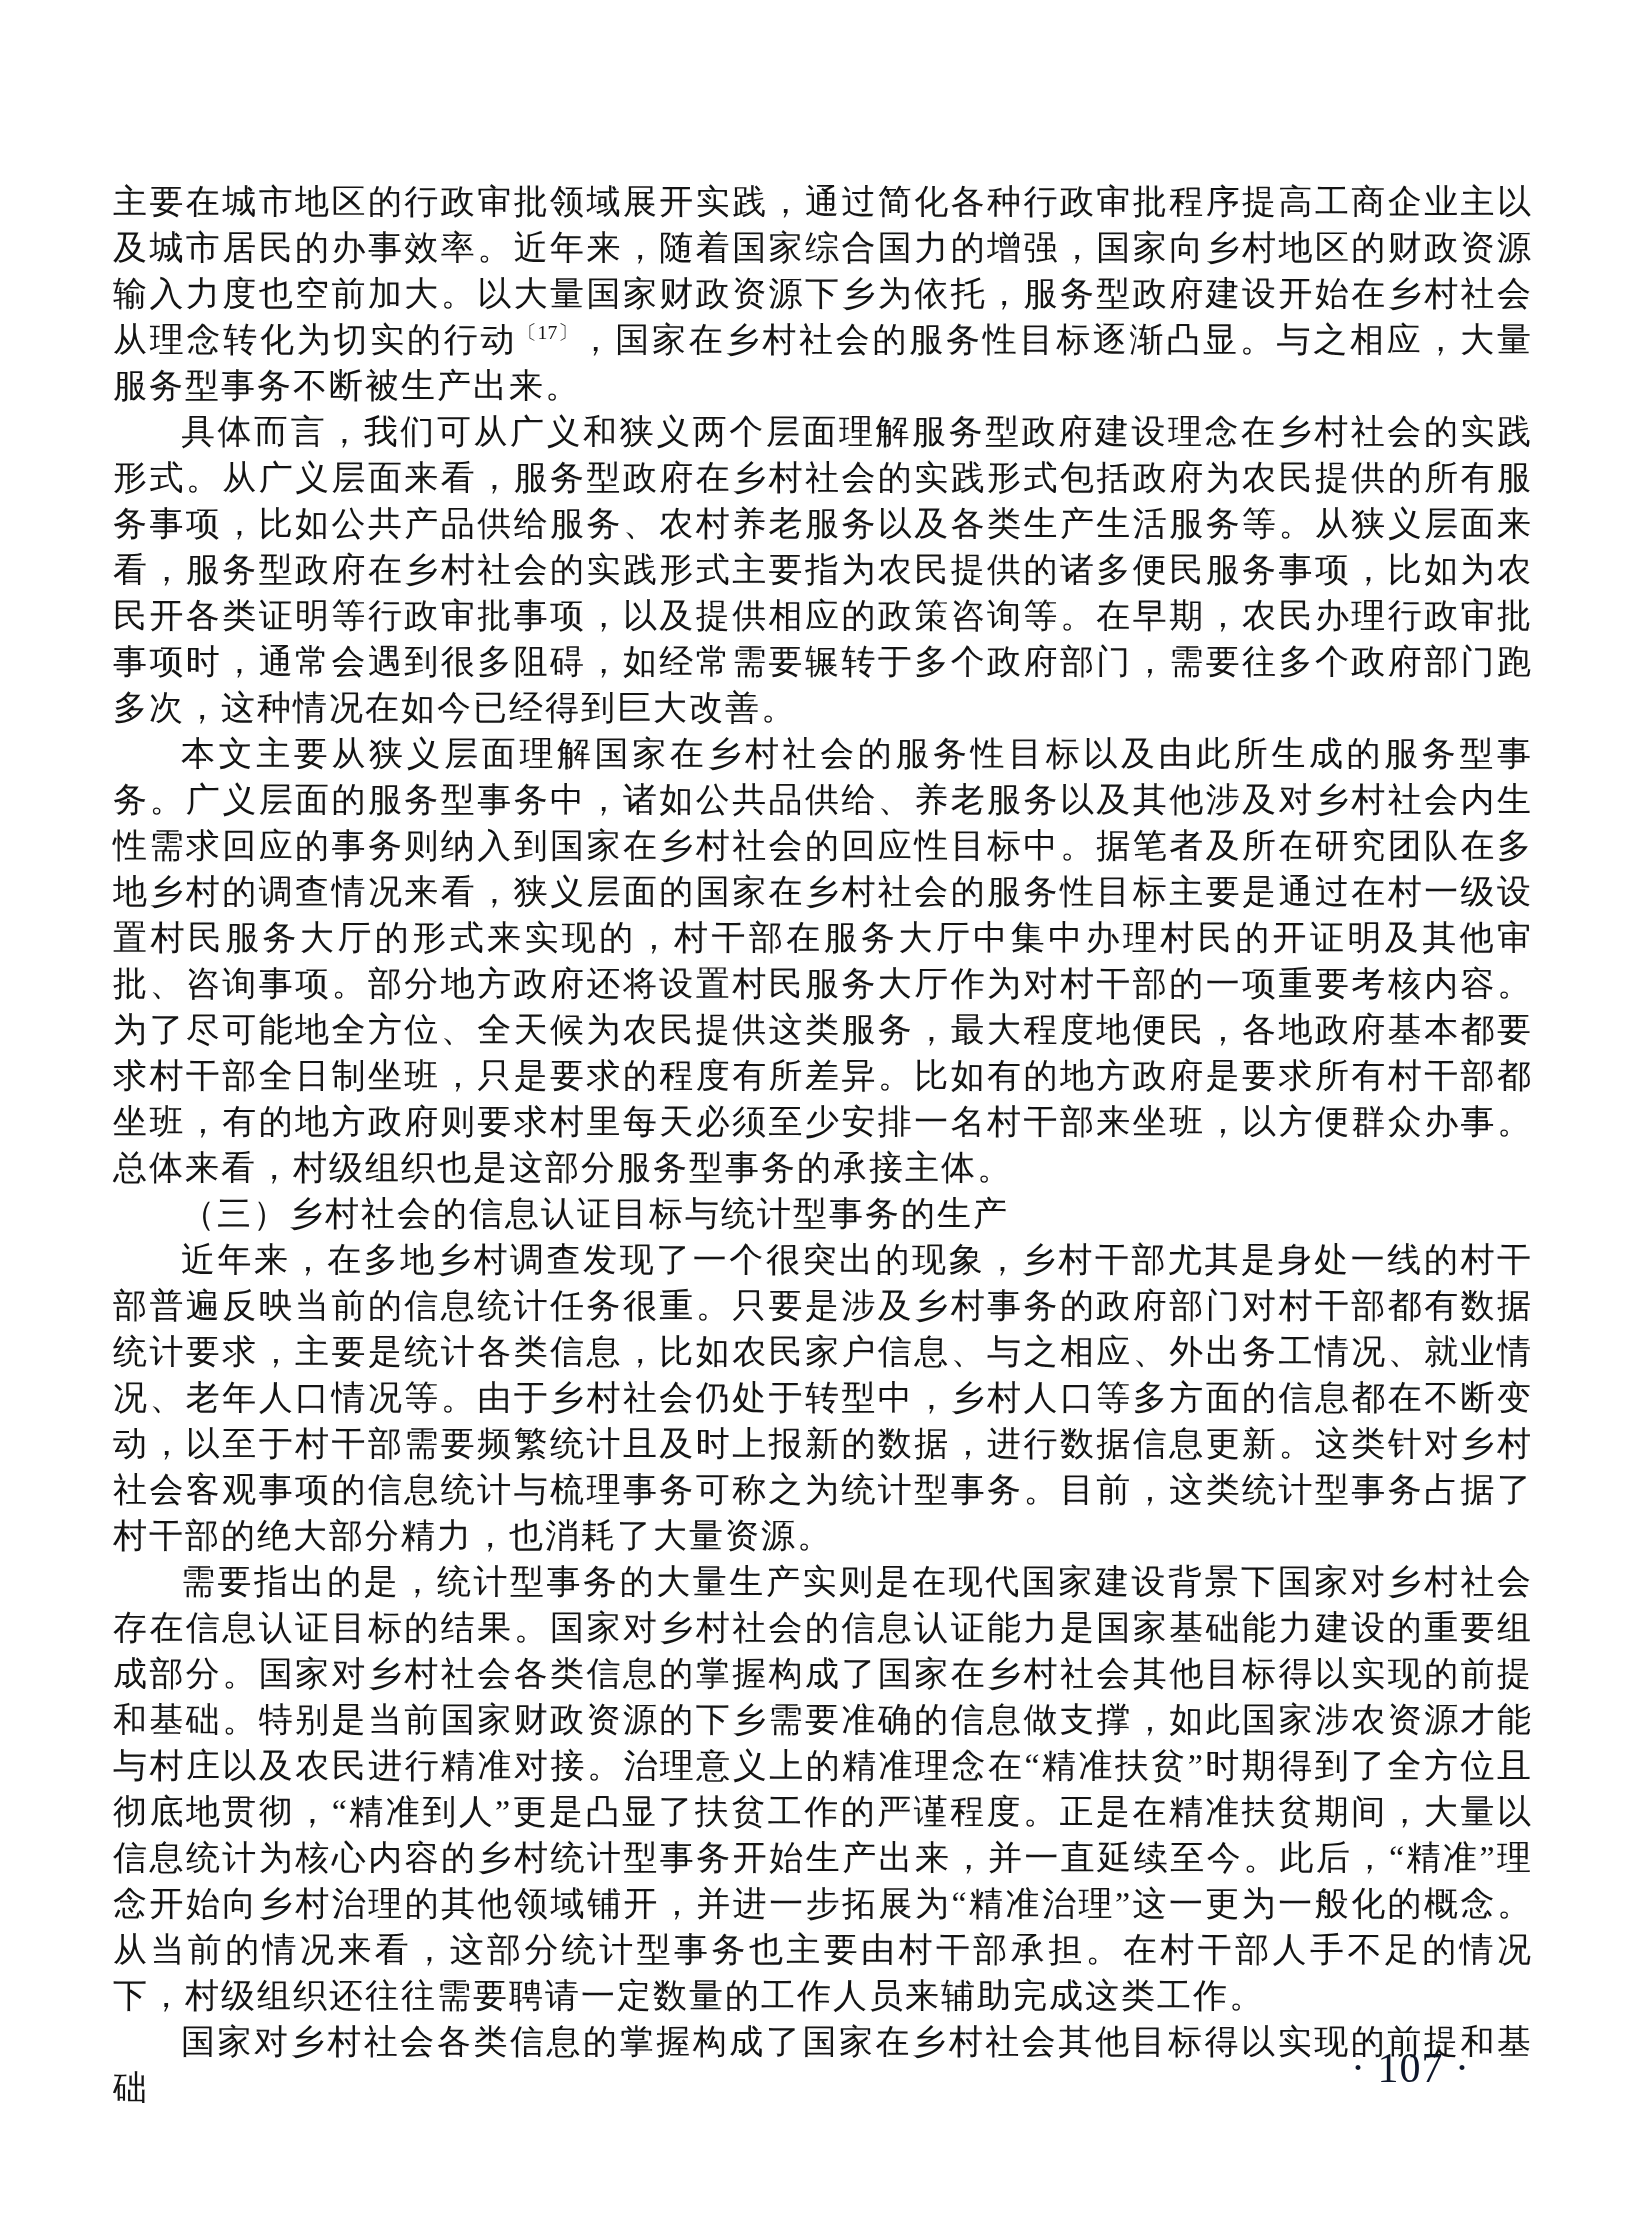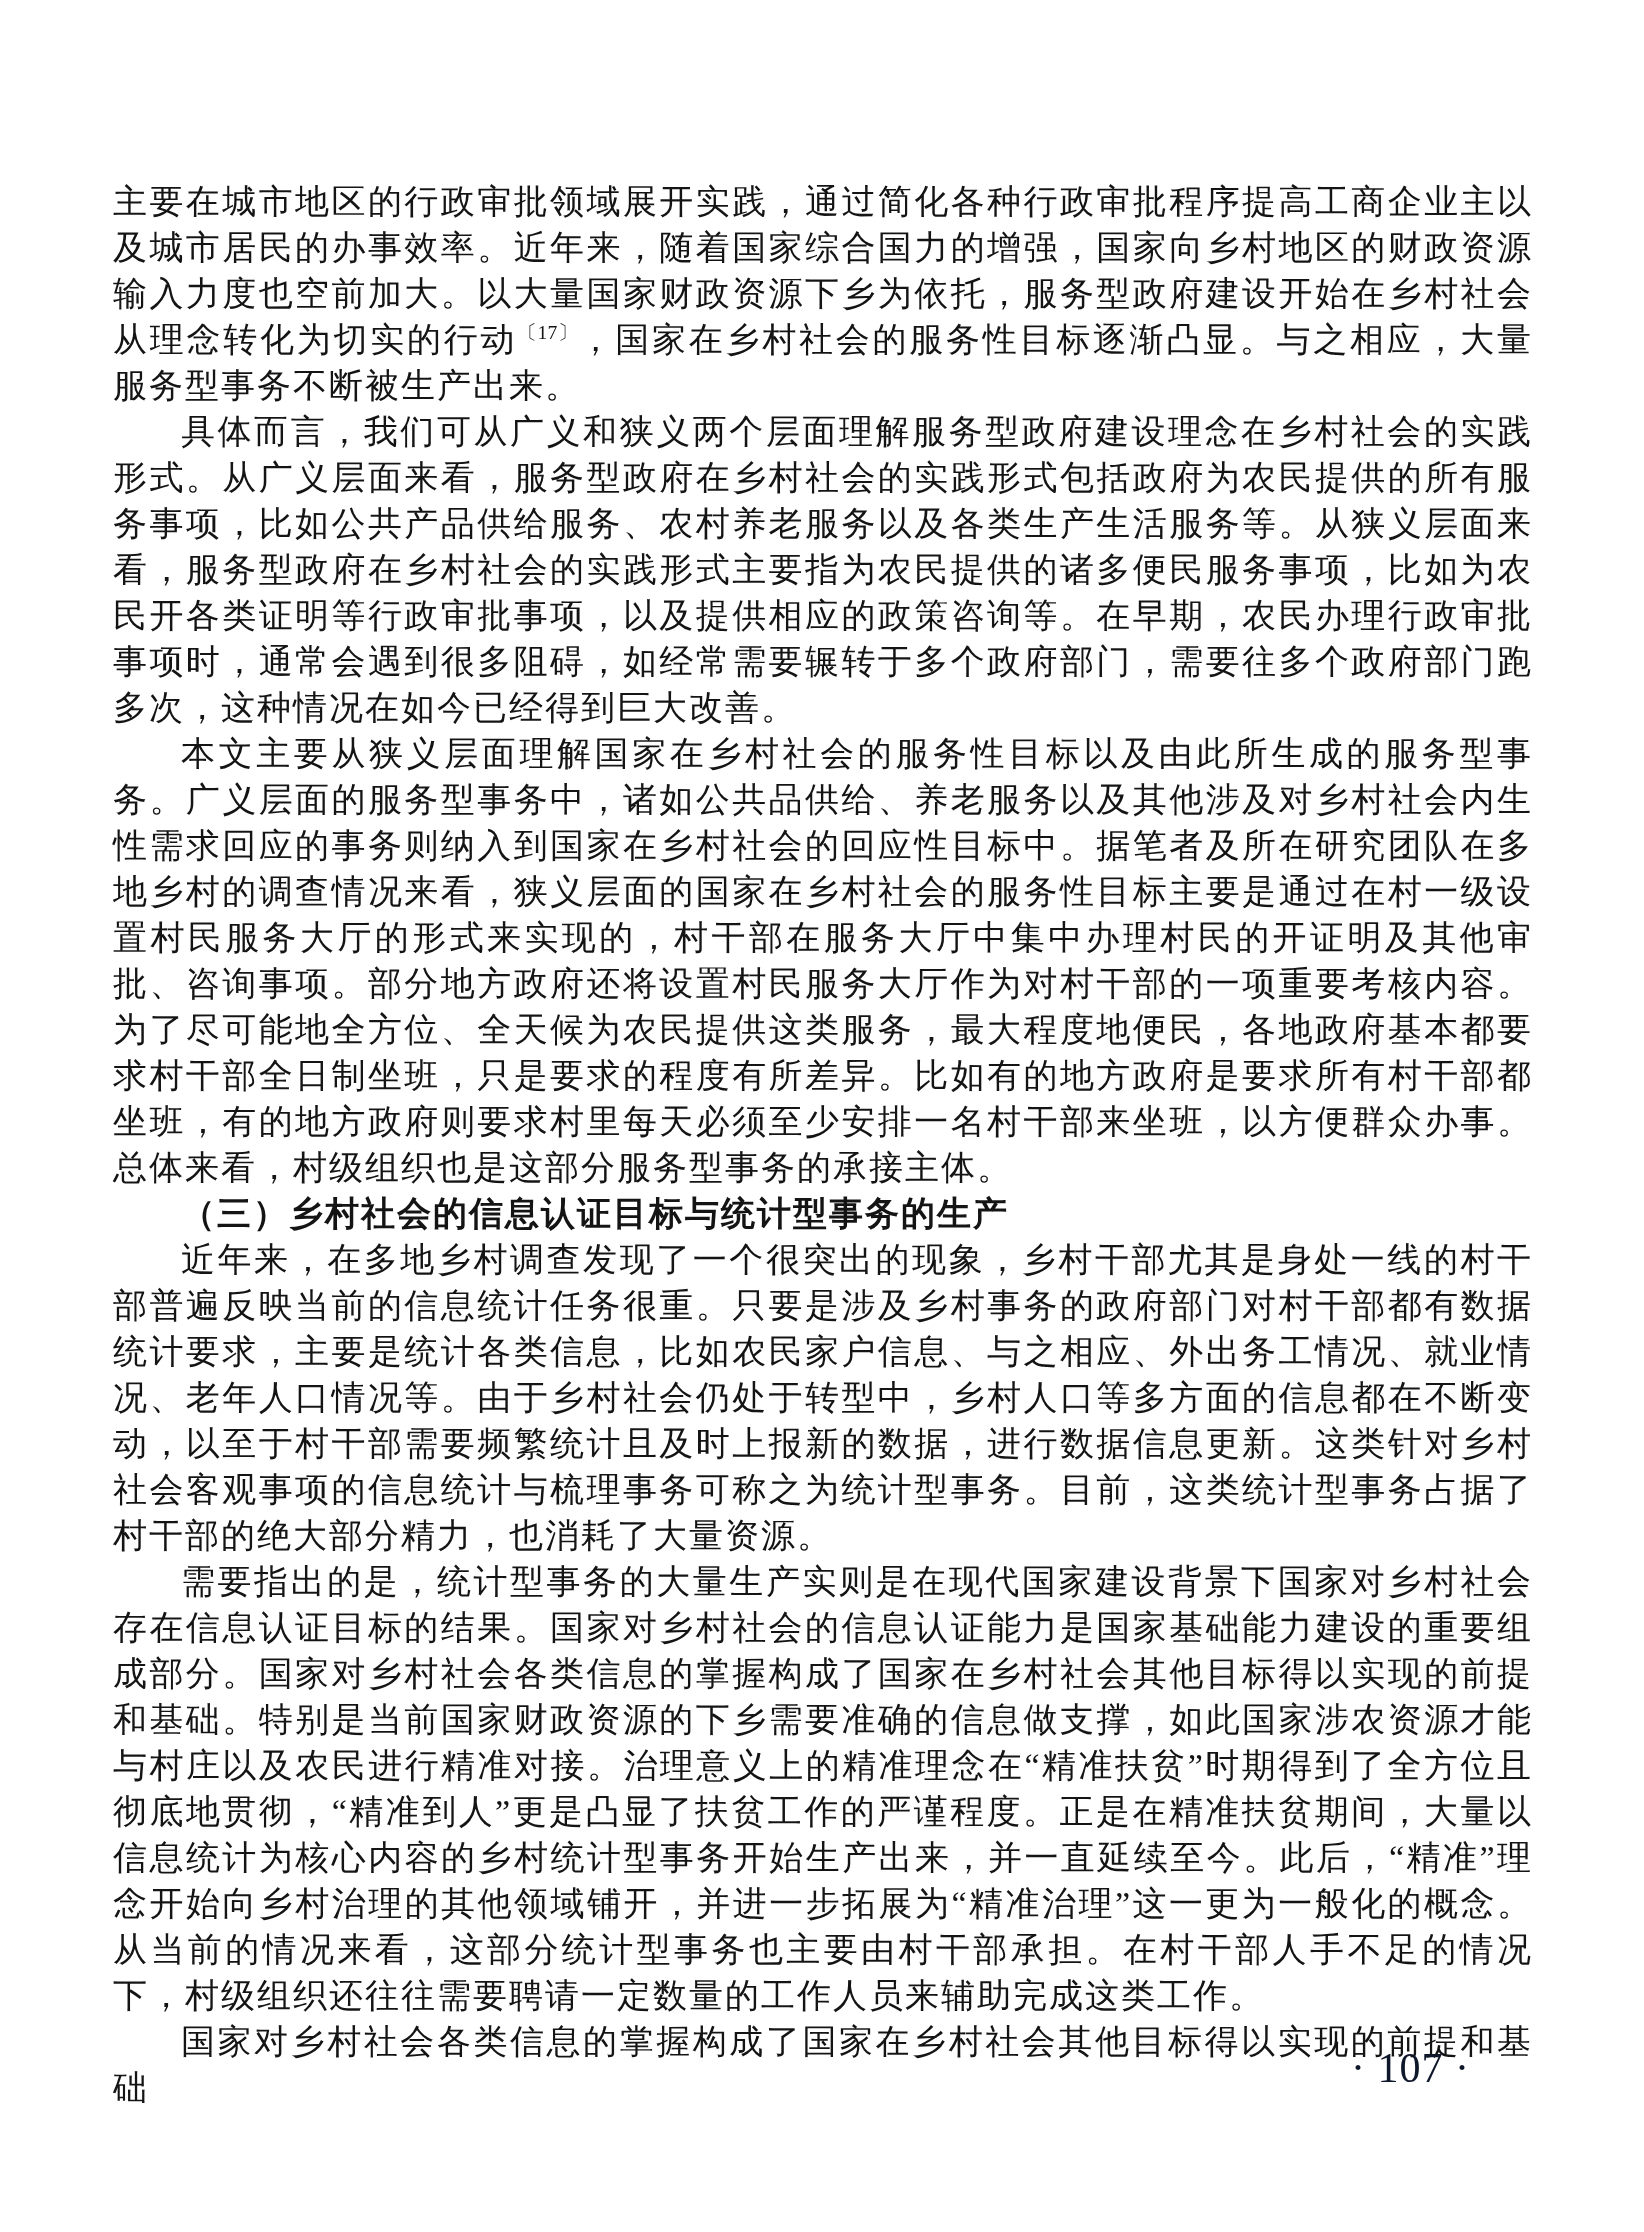--- a/index.html
+++ b/index.html
@@ -35,21 +35,21 @@
   }
   .doc-body p {
     margin: 0;
     padding: 0;
   }
   .doc-body p.indent {
     text-indent: 2em;
   }
   .doc-body p.heading {
     text-indent: 2em;
-    font-weight: bold;
+    font-weight: normal;
   }
   .doc-body sup {
     font-size: 0.58em;
     line-height: 0;
     letter-spacing: 0;
     vertical-align: super;
   }
   .page-number {
     position: absolute;
     left: 1351px;

